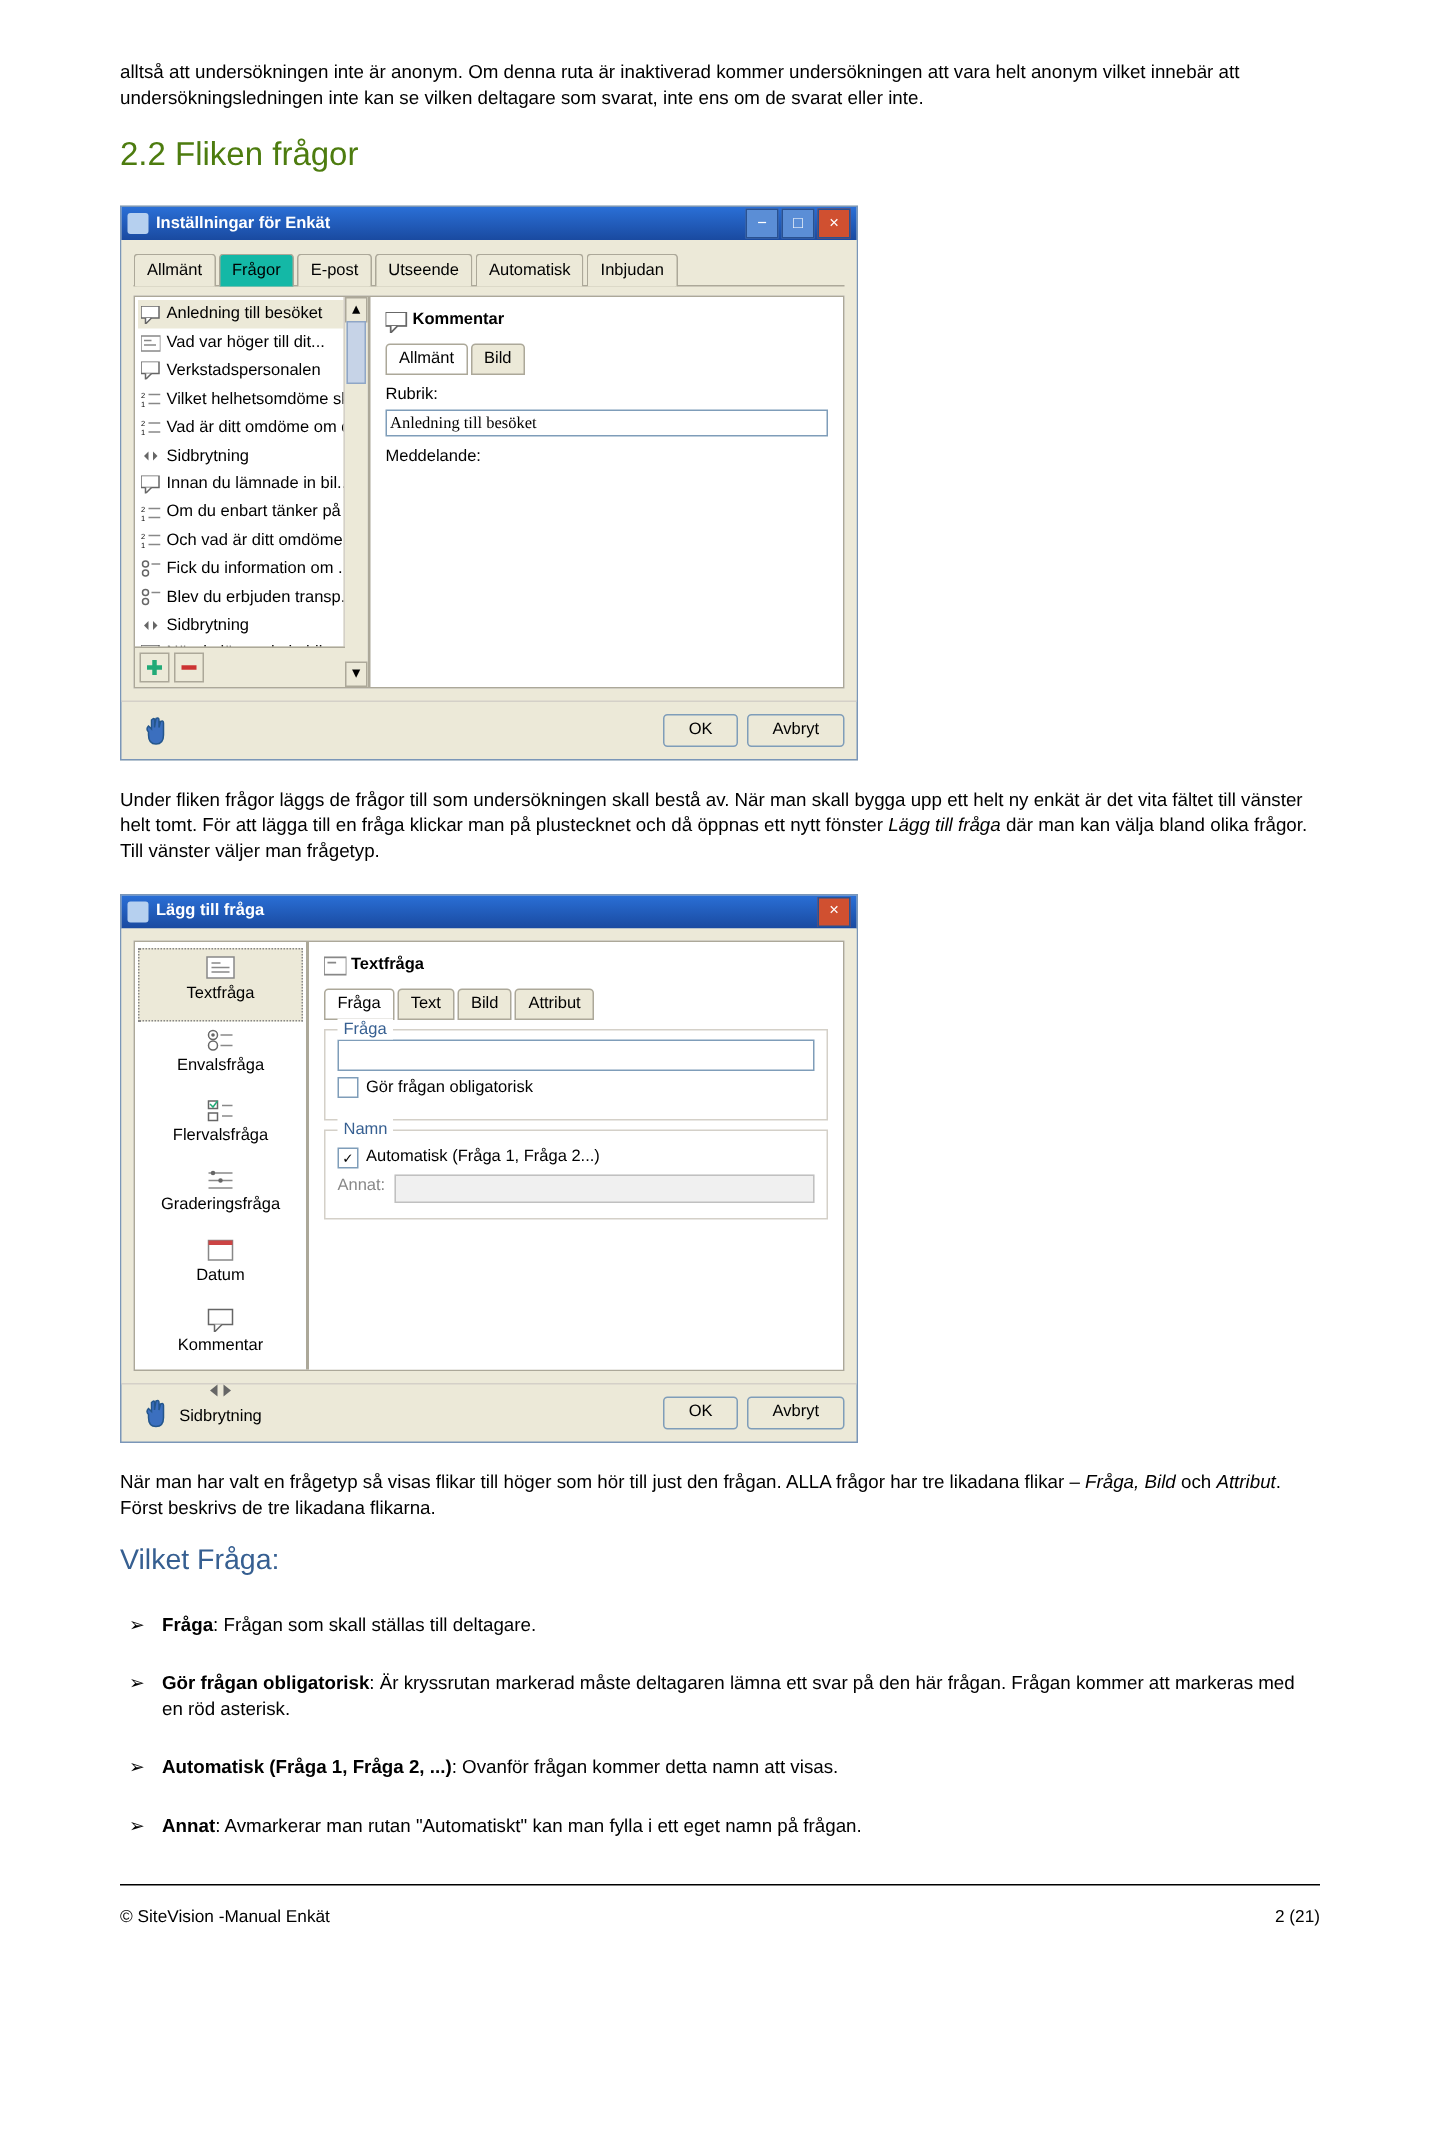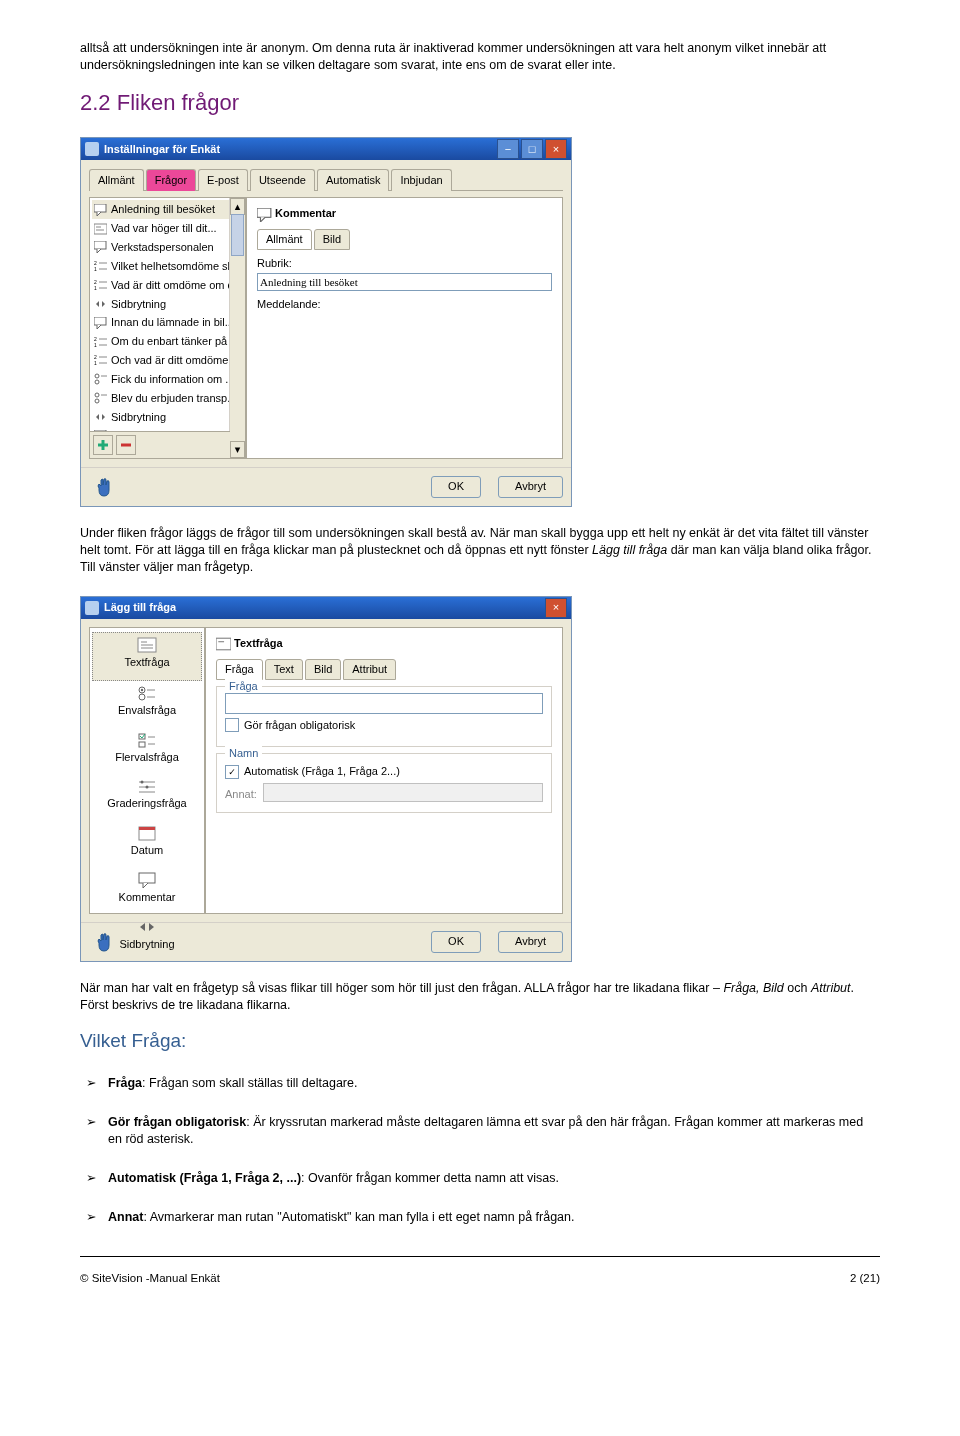--- a/index.html
+++ b/index.html
@@ -1,61 +1,61 @@
 <!DOCTYPE html>
 <html><head>
 <meta charset="utf-8">
 <style>
 body{margin:0;font-family:Verdana,Arial,sans-serif;font-size:12.5px;color:#000;background:#fff;width:960px;padding:40px 80px 20px 80px;box-sizing:border-box;line-height:1.35}
 .para{margin:0 0 14px 0}
-.h{font-family:"Trebuchet MS",Verdana,sans-serif;font-size:22px;color:#701a75;margin:10px 0 14px 0}
+.h{font-family:"Trebuchet MS",Verdana,sans-serif;font-size:22px;color:#4d7c0f;margin:10px 0 14px 0}
 .h2{font-family:"Trebuchet MS",Verdana,sans-serif;font-size:19px;color:#365f91;margin:14px 0 10px 0}
 .ital{font-style:italic}
 .bold{font-weight:bold}
 .bullets{margin:0 0 14px 0;padding:0;list-style:none}
 .bullets li{position:relative;padding-left:28px;margin:22px 0}
 .bullets li:before{content:"➢";position:absolute;left:6px;top:0;color:#000}
 .win{border:1px solid #7a96b8;margin:6px 0 18px 0;display:inline-block;background:#ece9d8;font-family:Tahoma,sans-serif;font-size:11px}
 .tb{height:22px;background:linear-gradient(#2a6fd6,#1a4aa0);color:#fff;display:flex;align-items:center;padding:0 4px}
 .tb .ic{width:14px;height:14px;background:#b6d0ef;margin-right:5px;display:inline-block;border-radius:2px}
 .tb .ttl{flex:1;font-weight:bold}
 .tbtn{width:20px;height:18px;background:#5b8ed6;border:1px solid #2a5190;margin-left:2px;display:inline-flex;align-items:center;justify-content:center;color:#fff}
 .tbtn.cls{background:#d05030}
 .body{padding:8px;background:#ece9d8}
 .tabs{display:flex;gap:0;border-bottom:1px solid #aca899;margin-bottom:6px}
 .tab{padding:3px 8px 3px 8px;background:#ece9d8;border:1px solid #aca899;border-bottom:none;border-radius:3px 3px 0 0;margin-right:2px;position:relative;top:1px}
-.tab.act{background:#ec4899;font-weight:normal}
+.tab.act{background:#14b8a6;font-weight:normal}
 .split{display:flex;border:1px solid #aca899;background:#fff}
 .lcol{width:155px;border-right:2px solid #aca899;position:relative}
 .lst{padding:2px}
 .lst .row{display:flex;align-items:center;padding:2px 2px;gap:4px;white-space:nowrap;overflow:hidden}
 .lst .row.sel{background:#ece9d8}
 .licon{width:13px;height:12px;display:inline-block;flex-shrink:0}
 .scroll{position:absolute;right:0;top:0;bottom:0;width:15px;background:#ece9d8;border-left:1px solid #d4d0c8}
 .scroll .up,.scroll .dn{height:15px;background:#ece9d8;border:1px solid #aca899;display:flex;align-items:center;justify-content:center}
 .scroll .dn{position:absolute;bottom:0;left:0;right:0}
 .scroll .thumb{position:absolute;top:16px;left:1px;right:1px;height:40px;background:#c6d3e7;border:1px solid #8fa6c6}
 .btools{display:flex;gap:3px;padding:3px;border-top:1px solid #aca899}
 .sq{width:18px;height:18px;border:1px solid #aca899;display:flex;align-items:center;justify-content:center}
 .rcol{flex:1;padding:8px 10px}
 .phead{display:flex;align-items:center;gap:5px;font-weight:bold;margin-bottom:8px}
 .subtabs{display:flex;margin:6px 0}
 .subtabs .st{padding:2px 8px;border:1px solid #aca899;border-radius:3px 3px 0 0;margin-right:2px;background:#ece9d8}
 .subtabs .st.act{background:#fff}
 .fld{margin:6px 0}
 .fld .lbl{display:block;margin-bottom:2px}
 .fld input[type=text]{width:100%;border:1px solid #7f9db9;padding:2px;font-family:Tahoma;font-size:11px;box-sizing:border-box}
-.bbar{display:flex;justify-content:flex-end;gap:17px;padding:8px;border-top:1px solid #d4d0c8}
+.bbar{display:flex;justify-content:flex-end;gap:6px;padding:8px;border-top:1px solid #d4d0c8}
 .btn{border:1px solid #7f9db9;background:#ece9d8;padding:2px 16px;border-radius:3px}
 .hand{width:22px;height:22px;display:inline-block}
 .fset{border:1px solid #d4d0c8;padding:6px 8px 10px 8px;margin:6px 0;position:relative}
 .fset .lg{position:absolute;top:-8px;left:8px;background:#fff;padding:0 4px;color:#365f91}
 .chk{display:flex;align-items:center;gap:5px;margin:4px 0}
 .chk .box{width:12px;height:12px;border:1px solid #7f9db9;background:#fff;display:inline-flex;align-items:center;justify-content:center;font-size:9px}
-.annat{display:flex;align-items:flex-end;gap:6px;margin-top:4px}
+.annat{display:flex;align-items:flex-start;gap:6px;margin-top:4px}
 .annat .lbl2{color:#888}
 .annat .inp{flex:1;border:1px solid #c0c0c0;background:#f0f0f0;height:17px}
 .lside2{width:110px;border-right:2px solid #aca899;padding:4px 2px}
 .lside2 .lrow{display:flex;flex-direction:column;align-items:center;padding:4px 2px 10px 2px;gap:2px}
 .lside2 .lrow.sel{background:#ece9d8;border:1px dotted #888}
 .licon2{width:20px;height:16px;display:inline-block}
 .footer{display:flex;justify-content:space-between;border-top:1px solid #000;margin-top:30px;padding-top:14px;font-size:11.5px}
 svg{display:block}
 </style>
 </head>

